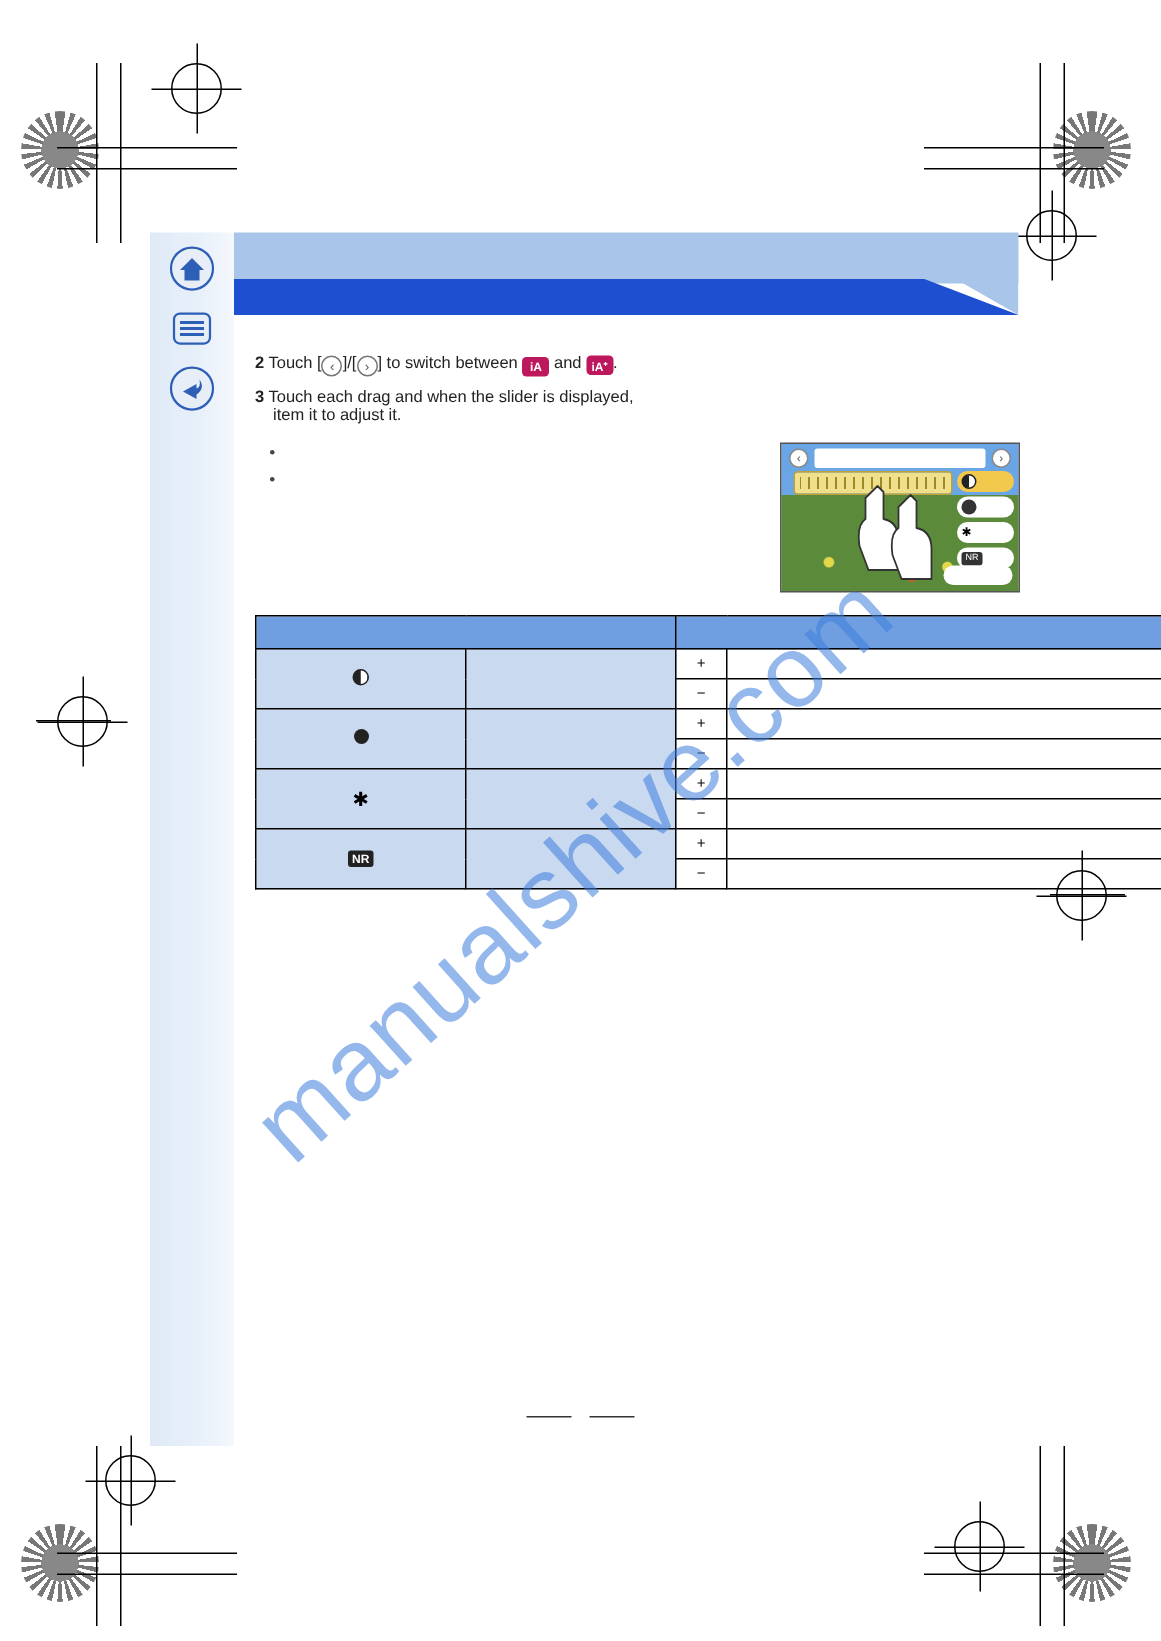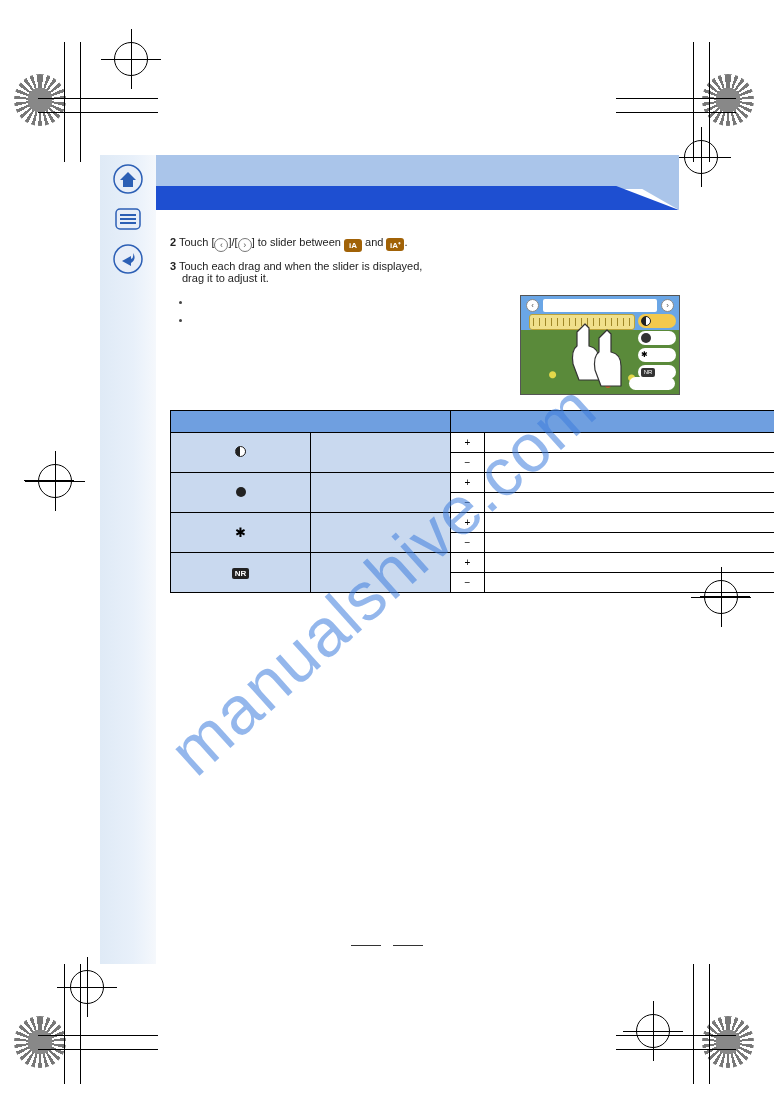--- a/index.html
+++ b/index.html
@@ -100,21 +100,21 @@
   .arrow-btn {
     display:inline-flex; width:14px; height:14px;
     border:1px solid #777; border-radius:50%;
     align-items:center; justify-content:center;
     font-size:9px; color:#555; vertical-align:-2px;
   }
   .row-second { margin-top: 8px; }
   .num { font-weight: bold; }
   .mode-icon {
     display:inline-flex; width:18px; height:13px;
-    background:#a16207; border-radius:3px;
+    background:#be185d; border-radius:3px;
     color:#fff; font-size:8px; font-weight:bold;
     align-items:center; justify-content:center;
     vertical-align:-2px;
   }
   .bullets { margin: 12px 0 0 10px; font-size:10px; line-height:1.45; color:#444; }
   .bullets li { list-style: disc; margin-left: 12px; margin-bottom:3px;}
   
   .preview {
     position:absolute;
     left: 520px; top: 295px;
@@ -285,27 +285,27 @@
   </div>
 </div>
 
 <div class="header-band-light"></div>
 <div class="header-band-dark"></div>
 <div class="header-band-dark-slope"></div>
 
 <div class="main">
   <div class="row1">
     <span class="num">2</span>
-    <span>Touch [</span><span class="arrow-btn">‹</span><span>]/[</span><span class="arrow-btn">›</span><span>] to slider between</span>
+    <span>Touch [</span><span class="arrow-btn">‹</span><span>]/[</span><span class="arrow-btn">›</span><span>] to switch between</span>
     <span class="mode-icon">iA</span><span> and </span><span class="mode-icon">iA⁺</span><span>.</span>
   </div>
   <div class="row-second">
     <span class="num">3</span>
     <span>Touch each drag and when the slider is displayed,</span><br>
-    <span style="margin-left:12px; display:inline-block;">drag it to adjust it.</span>
+    <span style="margin-left:12px; display:inline-block;">item it to adjust it.</span>
   </div>
   <ul class="bullets">
     <li></li>
     <li></li>
   </ul>
 </div>
 
 <div class="preview">
   <div class="field"></div>
   <div class="nav-l">‹</div>

